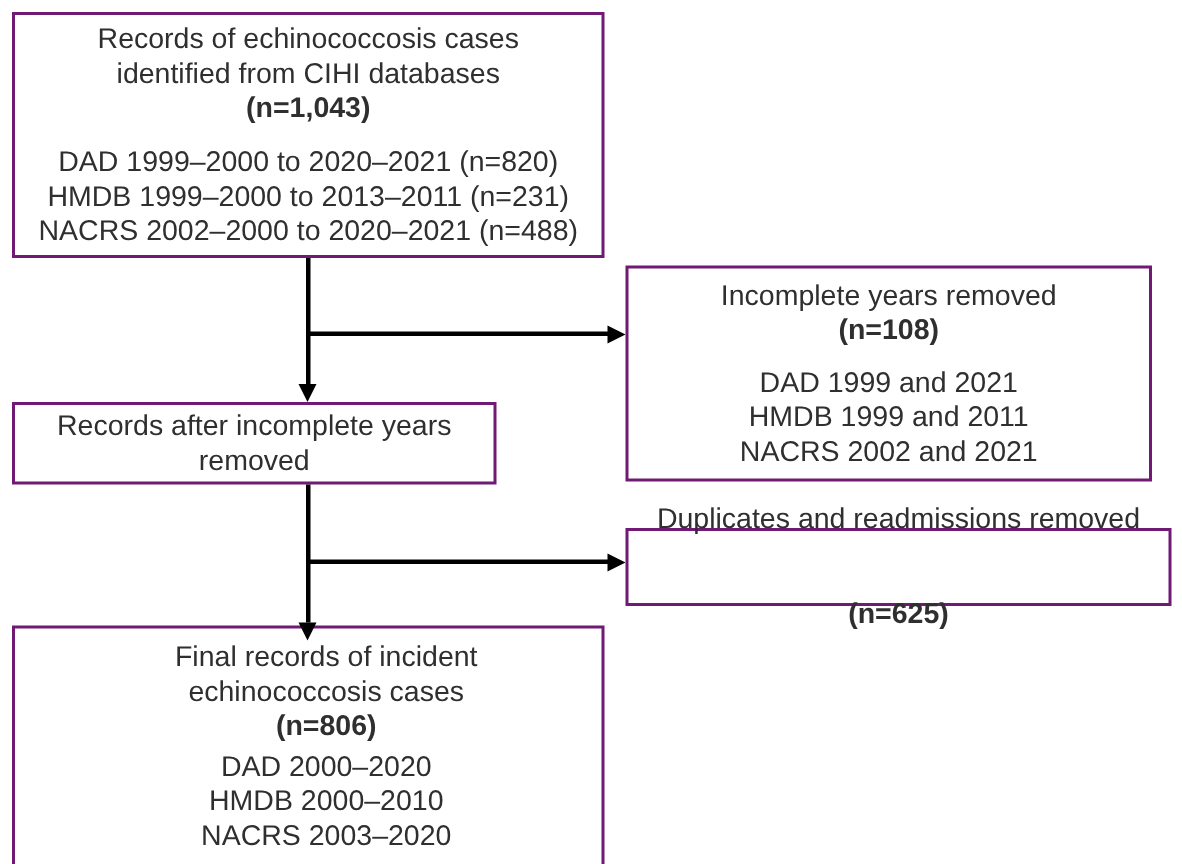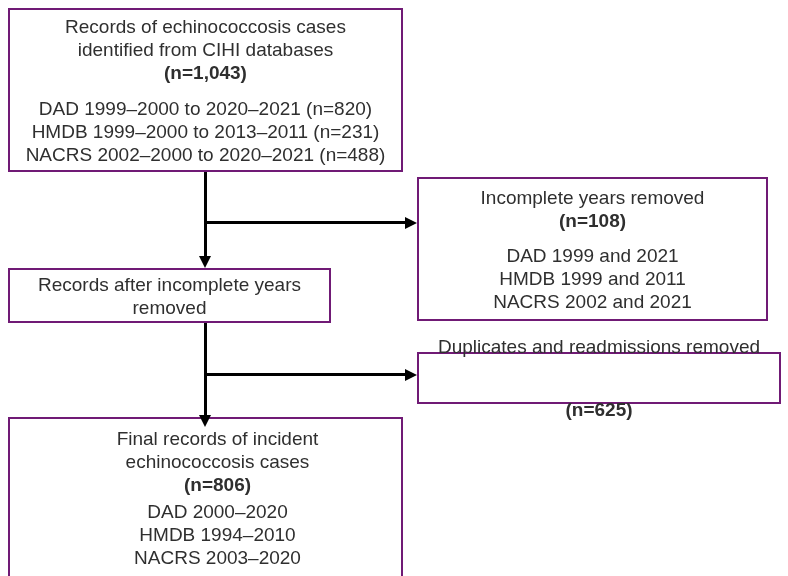--- a/index.html
+++ b/index.html
@@ -91,21 +91,21 @@
     <div>Duplicates and readmissions removed</div>
     <div class="count">(n=625)</div>
   </div>
 
   <div class="box" id="box-final">
     <div>Final records of incident</div>
     <div>echinococcosis cases</div>
     <div class="count">(n=806)</div>
     <div class="spacer-sm"></div>
     <div>DAD 2000–2020</div>
-    <div>HMDB 1994–2010</div>
+    <div>HMDB 2000–2010</div>
     <div>NACRS 2003–2020</div>
   </div>
 
   <div class="line" id="vline-1"></div>
   <div class="arrowhead down" id="ahead-down-1"></div>
 
   <div class="line" id="hline-1"></div>
   <div class="arrowhead right" id="ahead-right-1"></div>
 
   <div class="line" id="vline-2"></div>

